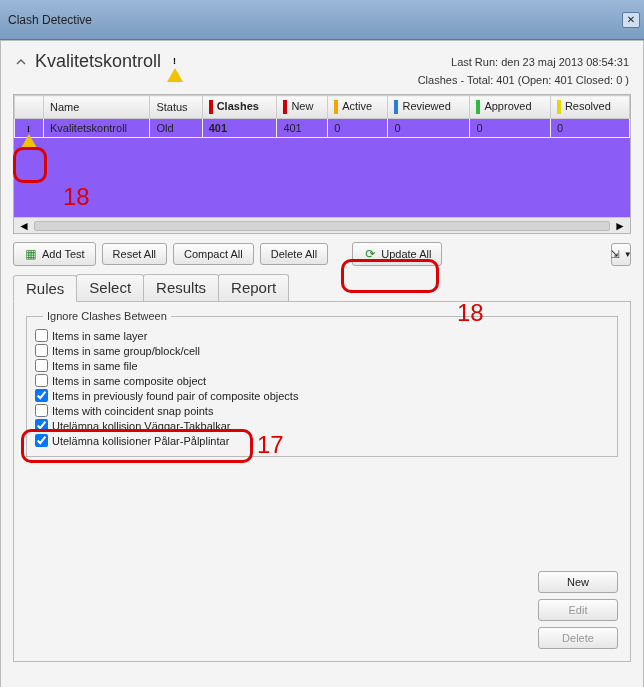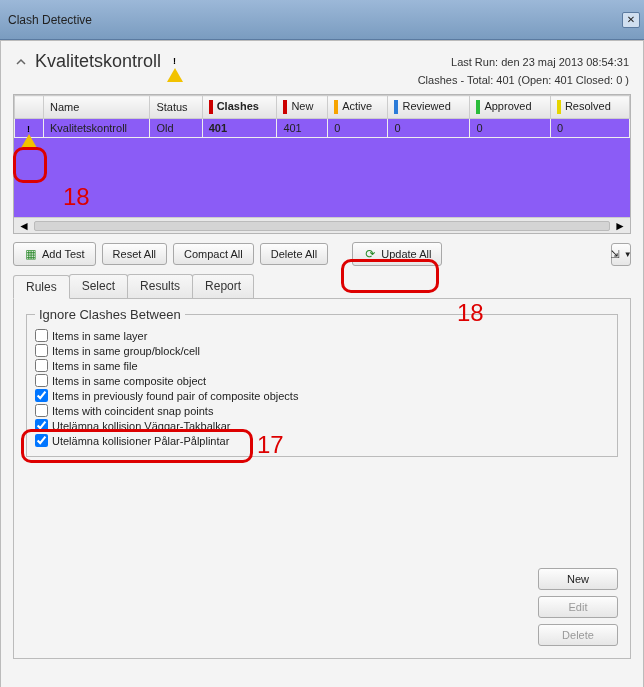--- a/index.html
+++ b/index.html
@@ -125,21 +125,21 @@
   .spacer{flex:1;}
   .tabs {
     display:flex; gap:0; margin:4px 12px 0 12px;
     border-bottom:1px solid #bbb;
   }
   .tab {
     background:linear-gradient(#f7f7f7,#e8e8e8);
     border:1px solid #bbb;
     border-bottom:none;
     padding:4px 12px;
-    font-size:12px;
+    font-size:15px;
     margin-right:-1px;
     border-radius:3px 3px 0 0;
     cursor:pointer;
     color:#333;
   }
   .tab.active{
     background:#f4f4f4;
     border-bottom:1px solid #f4f4f4;
     position:relative; top:1px;
     font-weight:normal;
@@ -152,21 +152,21 @@
     height:360px;
     position:relative;
     padding:8px 10px;
   }
   fieldset.ignore{
     border:1px solid #bbb;
     padding:6px 8px 8px 8px;
     background:#f4f4f4;
   }
   fieldset.ignore legend{
-    font-size:13px; padding:0 4px; color:#333;
+    font-size:11px; padding:0 4px; color:#333;margin-left:8px;
   }
   .chk-row{
     display:flex; align-items:center; gap:4px;
     font-size:11px; color:#222;
     padding:1px 0;
   }
   .chk-row input{margin:0;}
   .side-btns{
     position:absolute; right:12px; bottom:12px;
     display:flex; flex-direction:column; gap:6px;

